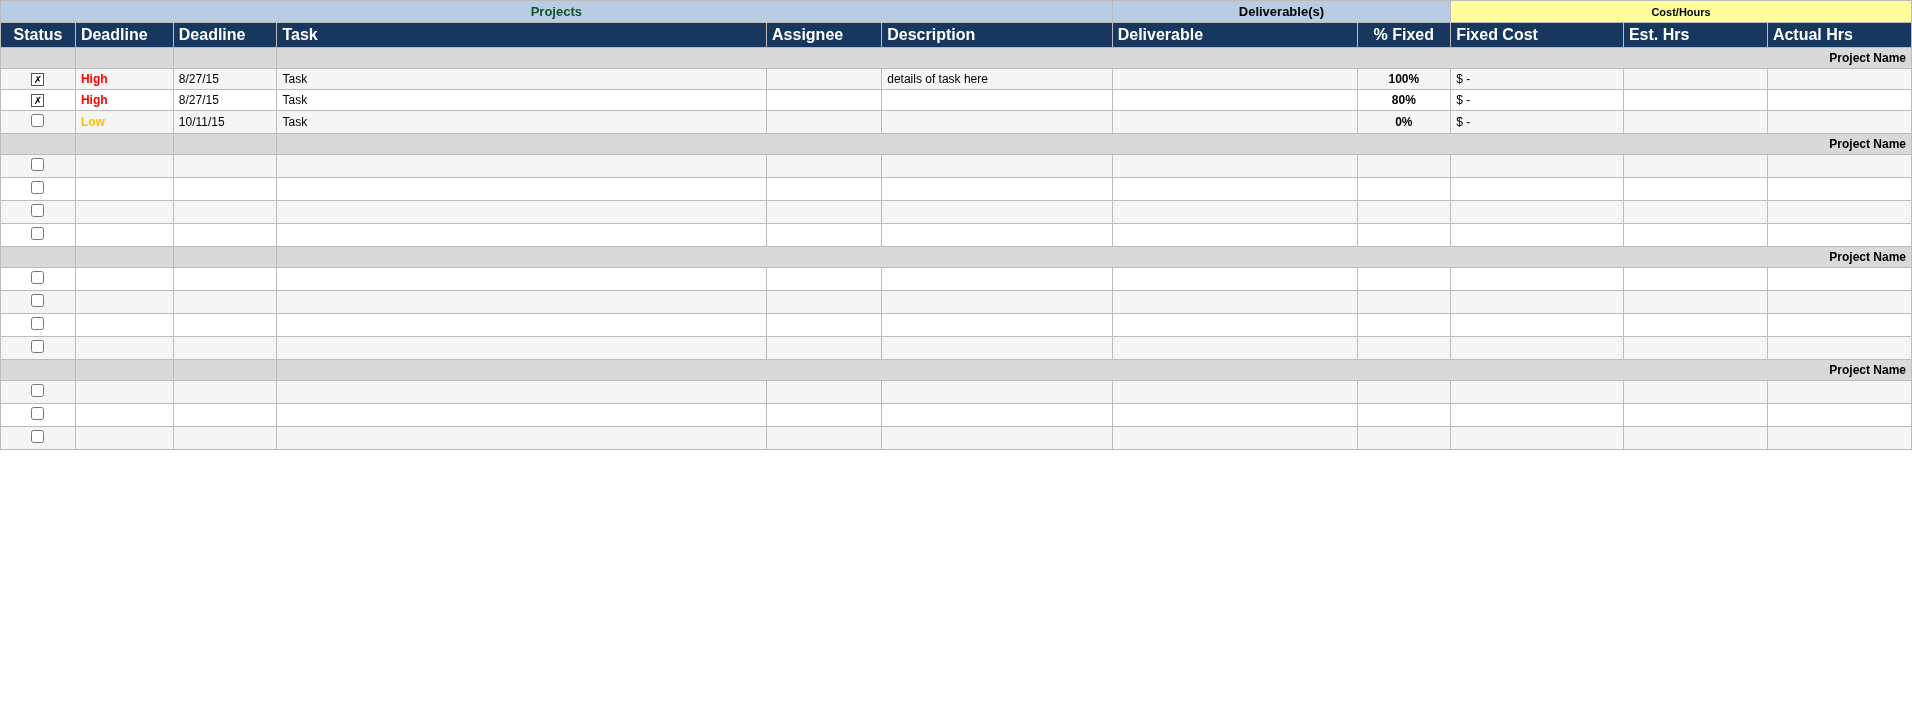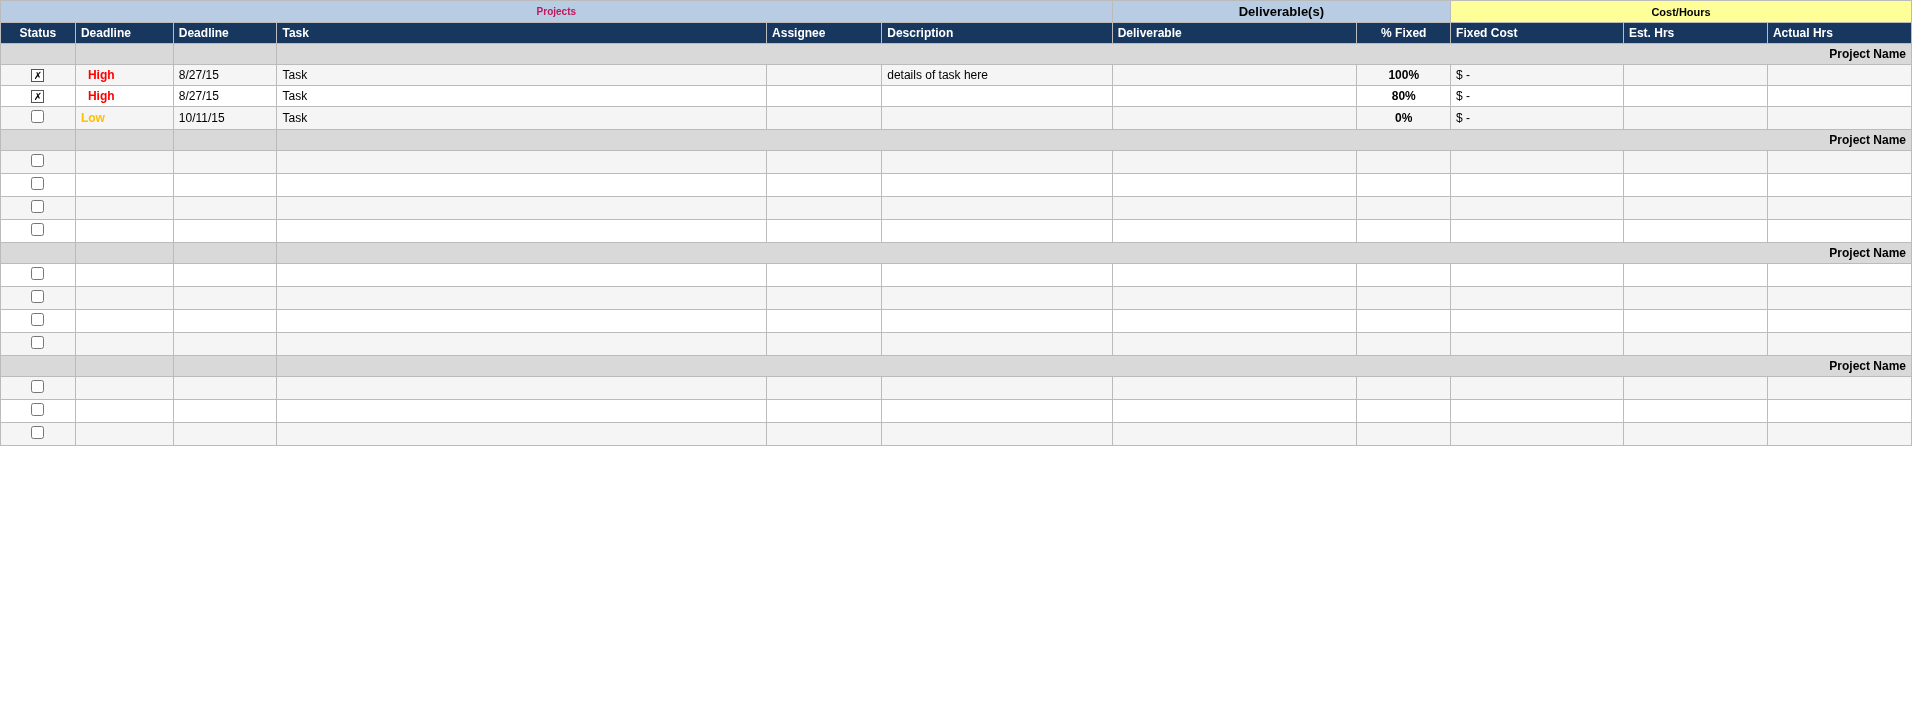--- a/index.html
+++ b/index.html
@@ -29,42 +29,42 @@
     .col-deliv    { width: 170px; }
     .col-pctdone  { width: 65px; }
     .col-fixed    { width: 120px; }
     .col-esthrs   { width: 100px; }
     .col-actualhrs{ width: 100px; }
 
     
     .group-header-projects {
       background-color: #b8cce4;
       font-weight: bold;
-      font-size: 10px;
-      color: #be185d;
+      font-size: 13px;
+      color: #14532d;
     }
     .group-header-deliverables {
       background-color: #b8cce4;
       font-weight: bold;
       font-size: 13px;
       color: #000;
     }
     .group-header-costhours {
       background-color: #ffff99;
       font-weight: bold;
       font-size: 11px;
       color: #000;
     }
 
     
     .col-header {
       background-color: #17375e;
       color: #fff;
       font-weight: bold;
-      font-size: 12px;
+      font-size: 16px;
       text-align: left;
     }
     .col-header.center { text-align: center; }
 
     
     .project-name-row {
       background-color: #d9d9d9;
     }
     .project-name-row td {
       font-weight: bold;
@@ -74,21 +74,21 @@
 
     
     .data-row td {
       background-color: #fff;
       color: #000;
     }
     .data-row:nth-child(even) td {
       background-color: #f5f5f5;
     }
 
-    .priority-high { color: #ff0000; font-weight: bold; margin-left: 7px; }
+    .priority-high { color: #ff0000; font-weight: bold; }
     .priority-low  { color: #ffc000; font-weight: bold; }
 
     .checkbox-cell {
       text-align: center;
     }
 
     .pct-done-cell {
       text-align: center;
       font-weight: bold;
     }

